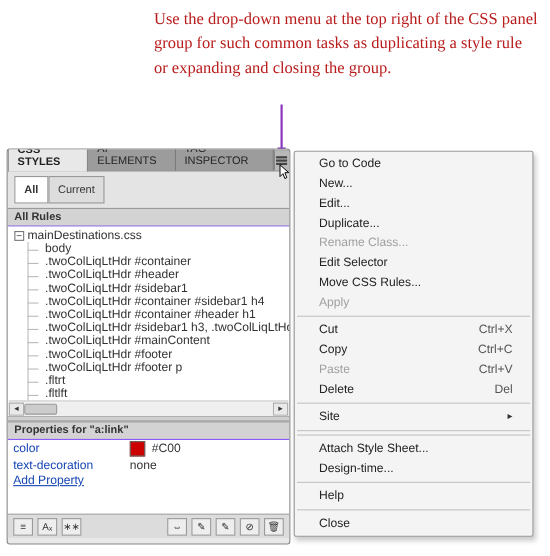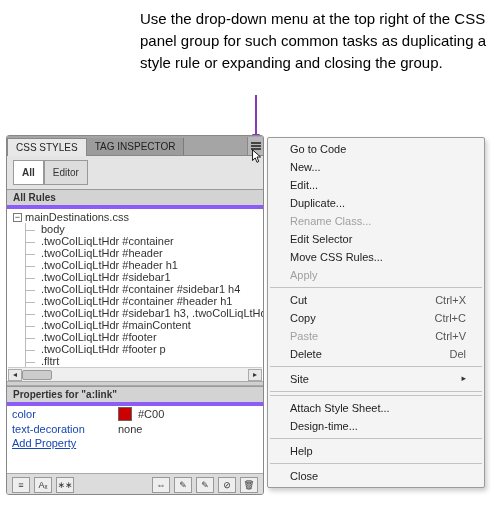--- a/index.html
+++ b/index.html
@@ -11,24 +11,24 @@
     background: #fff;
     width: 500px;
     height: 505px;
     position: relative;
   }
   .caption {
     position: absolute;
     top: 8px;
     left: 140px;
     width: 350px;
-    font-family: Liberation Sans, sans-serif;
+    font-family: Liberation Serif, serif;
     font-size: 15px;
     line-height: 1.45;
-    color: #000000;
+    color: #b91c1c;
   }
   .pointer-line {
     position: absolute;
     top: 95px;
     left: 255px;
     width: 2px;
     height: 40px;
     background: #8a37be;
   }
   .pointer-line::after {
@@ -61,21 +61,21 @@
   .tab {
     padding: 3px 8px 3px 8px;
     font-size: 10px;
     border-right: 1px solid #7b7b7b;
     background: #9c9c9c;
     color: #222;
     cursor: pointer;
   }
   .tab.active {
     background: #e8e8e8;
-    font-weight: normal;
+    font-weight: bold;
     border-top: 1px solid #888;
     border-left: 1px solid #888;
     border-right: 1px solid #888;
     position: relative;
     top: 1px;
     margin-top: 24px;
   }
   .tab-spacer { flex: 1; background: #a5a5a5; }
   .options-btn {
     width: 16px;
@@ -109,21 +109,21 @@
     border: 1px solid #999;
     padding: 6px 8px;
     font-size: 10px;
     background: #ddd;
     cursor: pointer;
   }
   .subtab.active { background: #fff; font-weight: bold; }
   .section-head {
     background: #d3d3d3;
     border-top: 1px solid #999;
-    border-bottom: 4px solid #8b5cf6;
+    border-bottom: 1px solid #8b5cf6;
     padding: 2px 6px;
     font-size: 10px;
     font-weight: bold;
   }
   .rules {
     background: #fff;
     height: 172px;
     overflow: hidden;
     font-size: 11px;
     position: relative;
@@ -251,49 +251,49 @@
 </style>
 </head>
 <body>
 
 <div class="caption">Use the drop-down menu at the top right of the CSS panel group for such common tasks as duplicating a style rule or expanding and closing the group.</div>
 <div class="pointer-line"></div>
 
 <div class="panel">
   <div class="tabs">
     <div class="tab active">CSS STYLES</div>
+    <div class="tab">AP ELEMENTS</div>
     <div class="tab">TAG INSPECTOR</div>
     <div class="tab-spacer"></div>
     <div class="options-btn">
       <div class="hamburger">
           <span></span>
           <span></span>
           <span></span>
         </div>
       <svg class="cursor" viewBox="0 0 12 18">
         <path d="M1 1 L1 13 L4 10 L6 15 L8 14 L6 9 L10 9 Z" fill="#fff" stroke="#000" stroke-width="1"></path>
       </svg>
     </div>
   </div>
   <div class="subtabs">
     <div class="subtab active">All</div>
-    <div class="subtab">Editor</div>
+    <div class="subtab">Current</div>
   </div>
   <div class="section-head">All Rules</div>
   <div class="rules">
     <div class="tree">
       <div class="tree-root">
         <span class="twisty">−</span>
         <span>mainDestinations.css</span>
       </div>
       <div id="rule-list">
           <div class="rule-item">body</div>
           <div class="rule-item">.twoColLiqLtHdr #container</div>
           <div class="rule-item">.twoColLiqLtHdr #header</div>
-          <div class="rule-item">.twoColLiqLtHdr #header h1</div>
           <div class="rule-item">.twoColLiqLtHdr #sidebar1</div>
           <div class="rule-item">.twoColLiqLtHdr #container #sidebar1 h4</div>
           <div class="rule-item">.twoColLiqLtHdr #container #header h1</div>
           <div class="rule-item">.twoColLiqLtHdr #sidebar1 h3, .twoColLiqLtHd</div>
           <div class="rule-item">.twoColLiqLtHdr #mainContent</div>
           <div class="rule-item">.twoColLiqLtHdr #footer</div>
           <div class="rule-item">.twoColLiqLtHdr #footer p</div>
           <div class="rule-item">.fltrt</div>
           <div class="rule-item">.fltlft</div>
           <div class="rule-item">.clearfloat</div>

